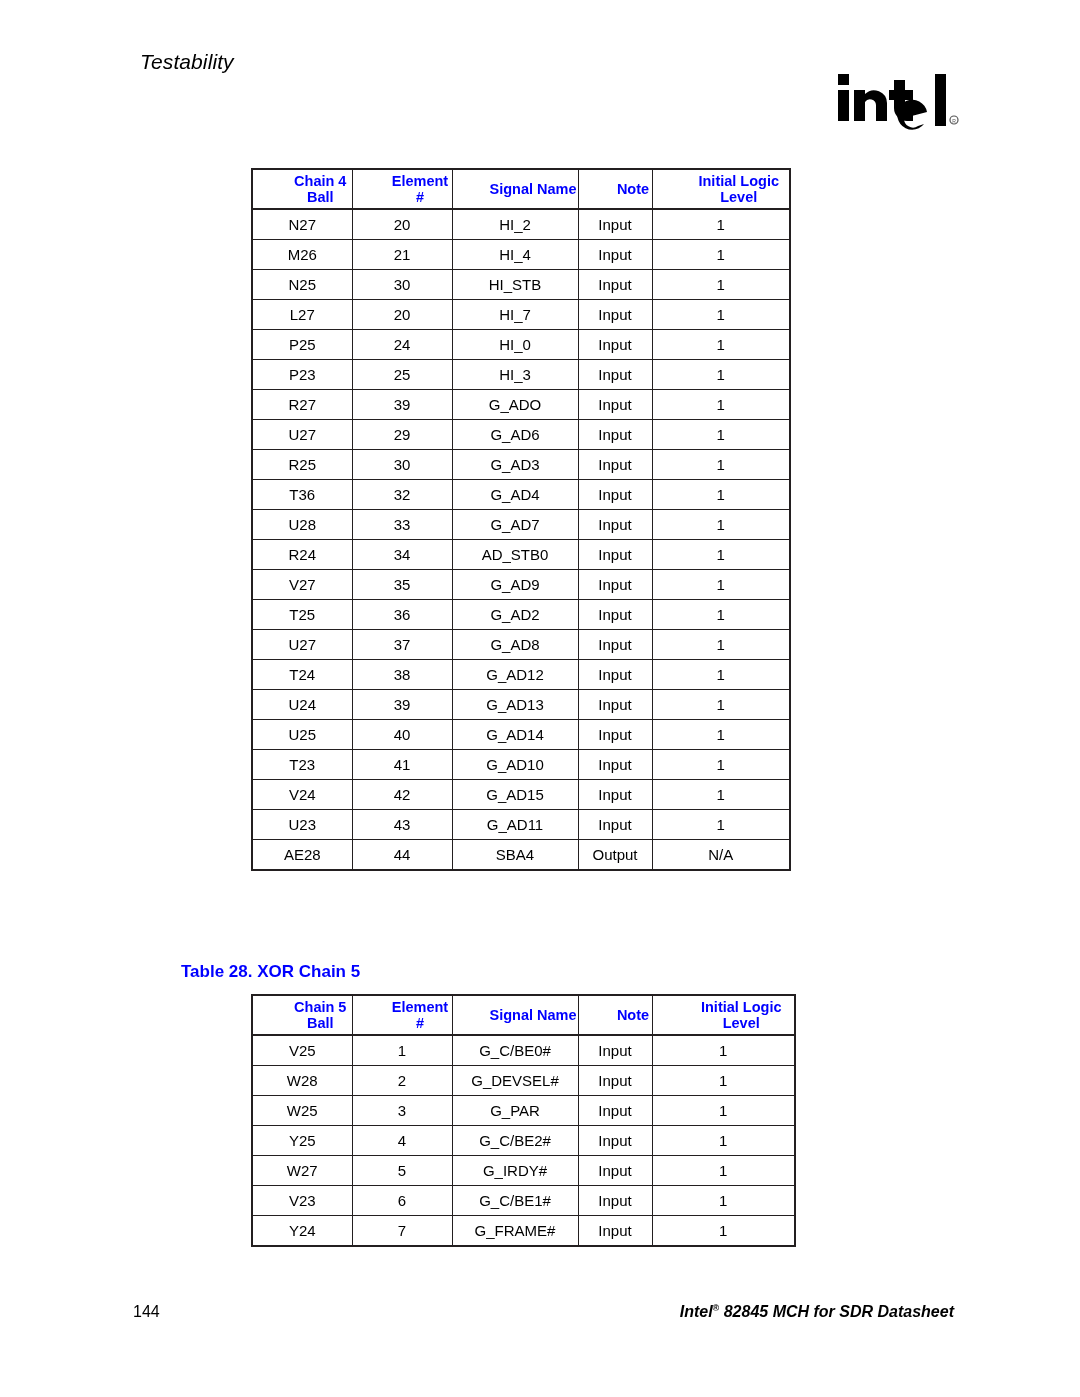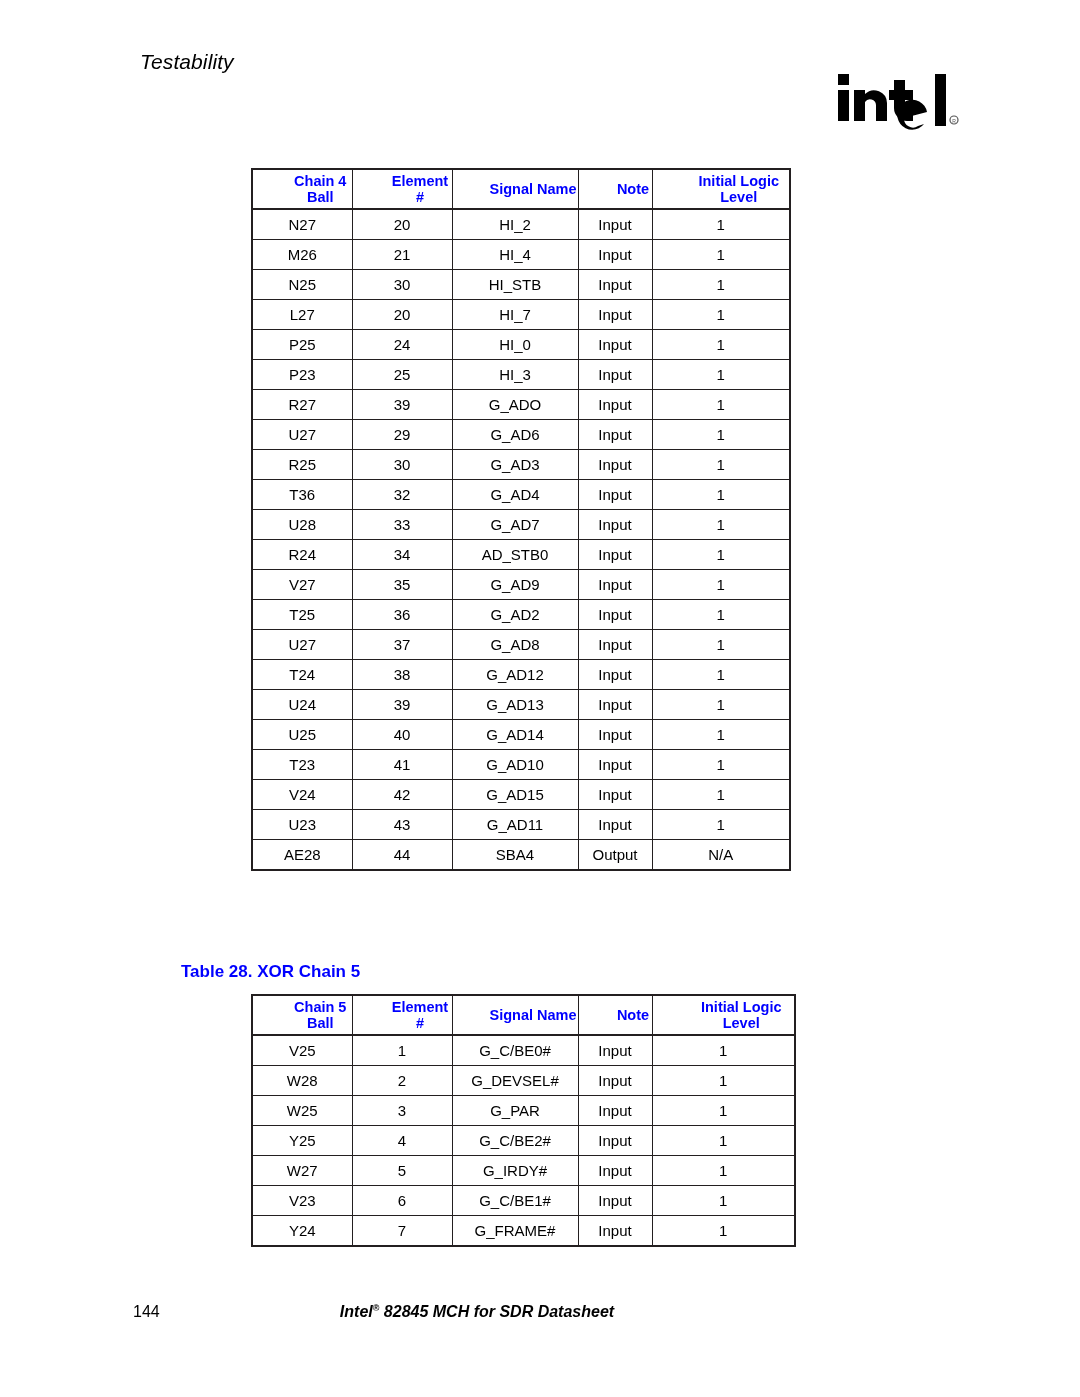--- a/index.html
+++ b/index.html
@@ -105,21 +105,21 @@
     left: 133px;
     top: 1303px;
     font-size: 16px;
     color: #000000;
   }
   .footer-title {
     position: absolute;
     left: 0;
     top: 1303px;
     width: 954px;
-    text-align: center;
+    text-align: right;
     font-size: 16px;
     font-weight: bold;
     font-style: italic;
     color: #000;
   }
   .footer-title sup {
     font-size: 9px;
     vertical-align: super;
     font-style: normal;
   }

